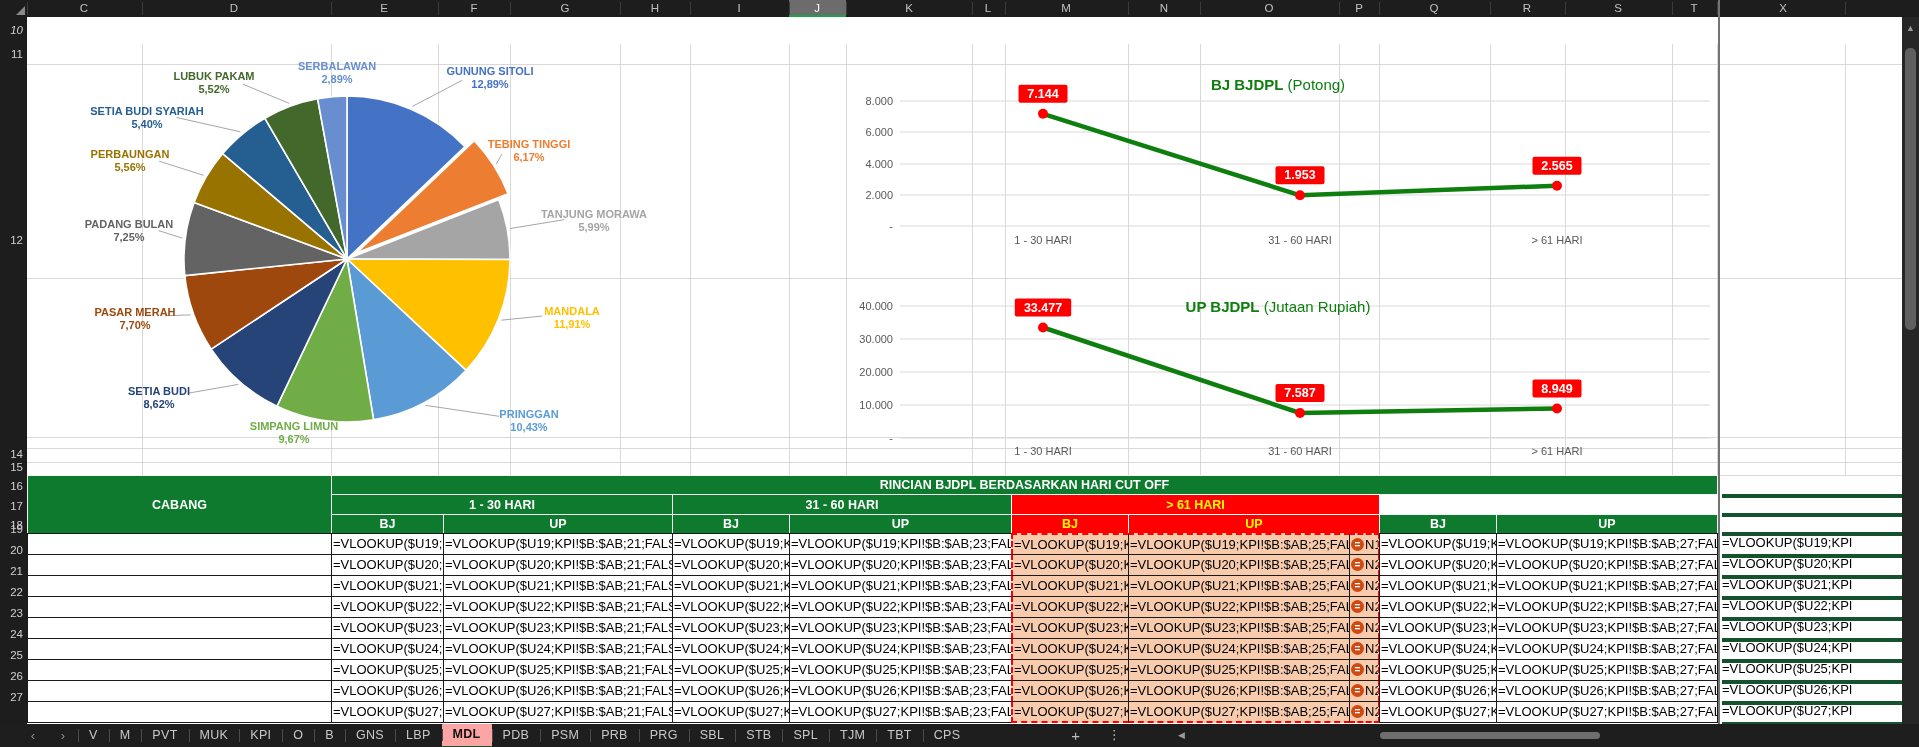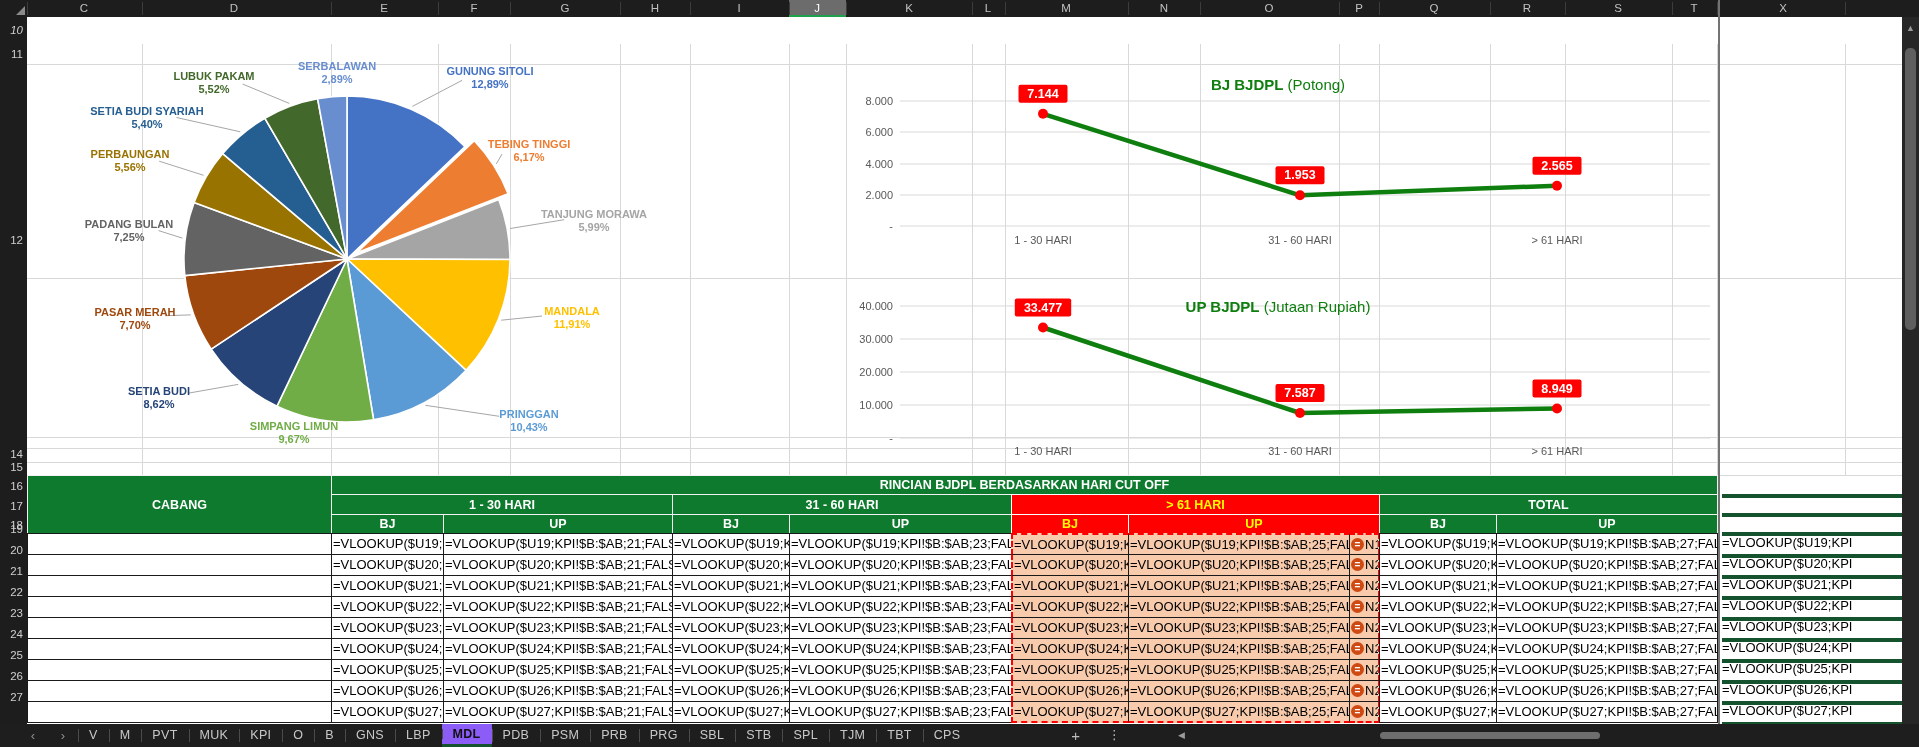--- a/index.html
+++ b/index.html
@@ -47,21 +47,21 @@
   #vscroll{position:absolute;right:0;top:17px;width:17px;height:707px;background:#262626;z-index:45;}
   #vthumb{position:absolute;left:3px;width:11px;border-radius:5px;background:#5f5f5f;}
   #vup{position:absolute;left:4px;top:6px;color:#9a9a9a;font-size:9px;}
   
   #tabbar{position:absolute;left:0;top:724px;width:1919px;height:23px;background:#1e1e1e;z-index:50;
           display:flex;align-items:stretch;color:#c8c8c8;font-size:12.5px;}
   .navarrow{width:30px;text-align:center;line-height:23px;color:#8f8f8f;font-size:13px;}
   .navarrow:first-child{margin-left:18px;}
   .sheettab{padding:0 11px;line-height:23px;position:relative;letter-spacing:.3px;}
   .sheettab:before{content:"";position:absolute;left:0;top:5px;bottom:5px;width:1px;background:#4a4a4a;}
-  .sheettab.active{background:#8b5cf6;color:#111;font-weight:bold;border-bottom:3px solid #14532d;
+  .sheettab.active{background:#fca5a5;color:#111;font-weight:bold;border-bottom:1px solid #14532d;
           line-height:20px;border-radius:1px;}
   #plusbtn{margin-left:100px;line-height:23px;font-size:15px;color:#bdbdbd;}
   #morebtn{margin-left:28px;line-height:23px;color:#bdbdbd;}
   #hscroll{position:absolute;left:1170px;top:724px;width:749px;height:23px;z-index:51;}
   #harrow{position:absolute;left:8px;top:0;line-height:23px;color:#9a9a9a;font-size:9px;}
   #hthumb{position:absolute;left:210px;top:8px;width:220px;height:7px;border-radius:4px;background:#6e6e6e;}
 </style>
 </head>
 <body>
 
@@ -218,21 +218,20 @@
         <circle cx="857" cy="364.5" r="5" fill="#ff0000"></circle>
         <rect x="832.5" y="335.5" width="49.0" height="18" rx="2" fill="#ff0000"></rect>
         <text x="857" y="348.5" text-anchor="middle" fill="#fff" style="font:bold 12.5px &quot;Liberation Sans&quot;,sans-serif">8.949</text>
       </svg>
     <div id="tbl">
         <div class="tc green" style="left: 304px; top: 0px; width: 1387px; height: 20px; line-height: 19px;">RINCIAN BJDPL BERDASARKAN HARI CUT OFF</div>
         <div class="tc green" style="left: 0px; top: 0px; width: 305px; height: 59px; line-height: 58px;">CABANG</div>
         <div class="tc green" style="left: 304px; top: 19px; width: 342px; height: 21px; line-height: 20px;">1 - 30 HARI</div>
         <div class="tc green" style="left: 645px; top: 19px; width: 340px; height: 21px; line-height: 20px;">31 - 60 HARI</div>
         <div class="tc redhdr" style="left: 984px; top: 19px; width: 369px; height: 21px; line-height: 20px;">&gt; 61 HARI</div>
-        <div class="tc green" style="left: 1352px; top: 19px; width: 339px; height: 21px; line-height: 20px;">TOTAL</div>
         <div class="tc green" style="left: 304px; top: 39px; width: 113px; height: 20px; line-height: 19px;">BJ</div>
         <div class="tc green" style="left: 416px; top: 39px; width: 230px; height: 20px; line-height: 19px;">UP</div>
         <div class="tc green" style="left: 645px; top: 39px; width: 118px; height: 20px; line-height: 19px;">BJ</div>
         <div class="tc green" style="left: 762px; top: 39px; width: 223px; height: 20px; line-height: 19px;">UP</div>
         <div class="tc redhdr" style="left: 984px; top: 39px; width: 118px; height: 20px; line-height: 19px;">BJ</div>
         <div class="tc redhdr" style="left: 1101px; top: 39px; width: 252px; height: 20px; line-height: 19px;">UP</div>
         <div class="tc green" style="left: 1352px; top: 39px; width: 118px; height: 20px; line-height: 19px;">BJ</div>
         <div class="tc green" style="left: 1469px; top: 39px; width: 222px; height: 20px; line-height: 19px;">UP</div>
         <div class="tc cell" style="left: 0px; top: 58px; width: 305px; height: 22px;"></div>
         <div class="tc cell" style="left: 304px; top: 58px; width: 113px; height: 22px;">=VLOOKUP($U19;KPI!$B:$AB;20;FALSE)</div>

